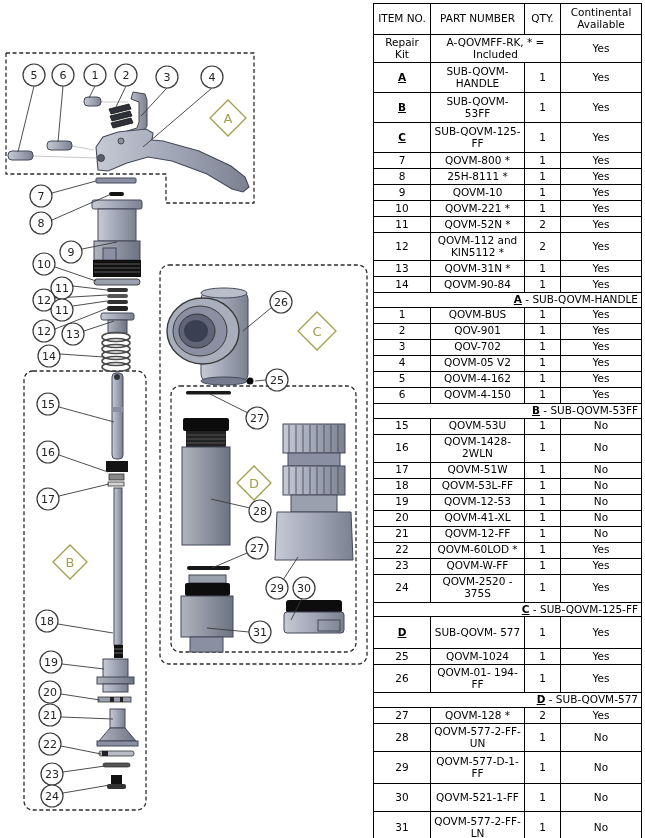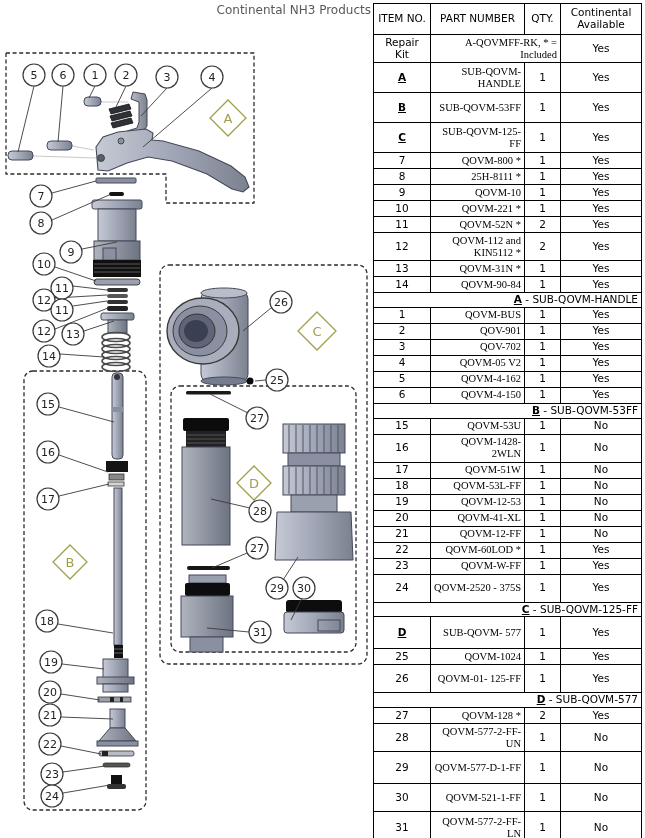--- a/index.html
+++ b/index.html
@@ -19,32 +19,31 @@
   .diamond path{fill:none;stroke:#a0a04c;stroke-width:1.3;}
   .diamond text{font-size:13px;fill:#a0a04c;text-anchor:middle;}
   .m{stroke:#44495a;stroke-width:1;}
   
   table.parts{position:absolute;left:373px;top:3px;border-collapse:collapse;table-layout:fixed;
               width:268px;font-size:10.5px;line-height:1.12;}
   table.parts th,table.parts td{border:1px solid #000;padding:1px 3px;vertical-align:middle;
               overflow:hidden;word-wrap:break-word;}
   table.parts th{font-weight:normal;text-align:center;height:28px;}
   td.c-item,td.c-qty,td.c-avail{text-align:center;}
-  td.c-part{text-align:right;font-family:Liberation Serif, serif;}
+  td.c-part{text-align:center;}
   tr.sub td.c-item{font-weight:bold;text-decoration:underline;}
   td.sec-cell{text-align:right;}
   .sec-letter{font-weight:bold;text-decoration:underline;}
 </style>
 </head>
 <body>
 
 <div class="page">
 
   <div class="titleblock">
-    <div class="subtitle">Continental NH3 Products</div>
   </div>
 
   <svg class="diagram" width="373" height="838" viewBox="0 0 373 838" xmlns="http://www.w3.org/2000/svg">
     <defs>
       <linearGradient id="gMetal" x1="0" y1="0" x2="1" y2="0">
         <stop offset="0" stop-color="#c6cad4"></stop>
           <stop offset="0.45" stop-color="#a5aaba"></stop>
           <stop offset="1" stop-color="#7b818f"></stop>
       </linearGradient>
       <linearGradient id="gMetal2" x1="0" y1="0" x2="1" y2="0">
@@ -628,21 +627,21 @@
           <td class="c-avail">Yes</td>
         </tr>
         <tr style="height: 16px;">
           <td class="c-item">25</td>
           <td class="c-part">QOVM-1024</td>
           <td class="c-qty">1</td>
           <td class="c-avail">Yes</td>
         </tr>
         <tr style="height: 28px;">
           <td class="c-item">26</td>
-          <td class="c-part">QOVM-01- 125-FF</td>
+          <td class="c-part">QOVM-01- 194-FF</td>
           <td class="c-qty">1</td>
           <td class="c-avail">Yes</td>
         </tr>
         <tr style="height: 14px;">
           <td colspan="4" class="sec-cell"><span class="sec-letter">D</span> - SUB-QOVM-577</td>
         </tr>
         <tr style="height: 16px;">
           <td class="c-item">27</td>
           <td class="c-part">QOVM-128 *</td>
           <td class="c-qty">2</td>

